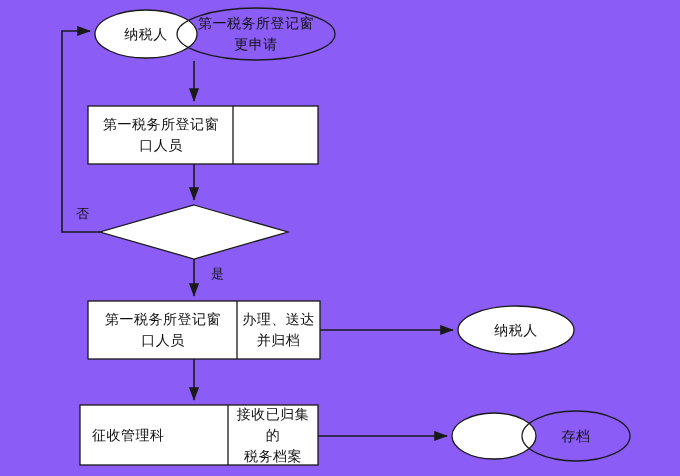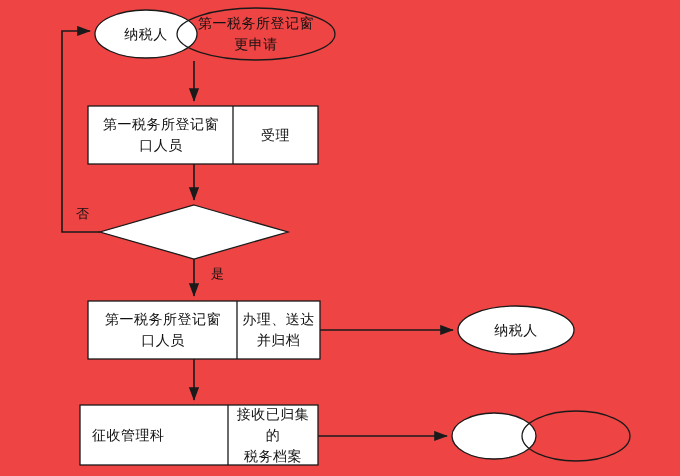--- a/index.html
+++ b/index.html
@@ -11,21 +11,21 @@
     width: 680px;
     height: 476px;
     font-family: "DejaVu Sans", "Liberation Sans", sans-serif;
     color: #000000;
     overflow: hidden;
   }
   #flowchart-root {
     position: relative;
     width: 680px;
     height: 476px;
-    background: #ef4444;
+    background: #8b5cf6;
   }
   #flow-svg {
     position: absolute;
     left: 0;
     top: 0;
     width: 680px;
     height: 476px;
   }
   .node-label {
     position: absolute;
@@ -101,35 +101,35 @@
   </svg>
 
   <div class="node-label" style="left:95px; top:20px; width:102px; height:28px;">纳税人</div>
 
   <div class="node-label" style="left:181px; top:12px; width:150px; height:44px;">第一税务所登记窗
 更申请</div>
 
   <div class="node-label" style="left:92px; top:108px; width:138px; height:54px;">第一税务所登记窗
 口人员</div>
 
-  <div class="node-label" style="left:235px; top:108px; width:81px; height:54px;">受理</div>
 
 
   <div class="node-label" style="left:92px; top:303px; width:142px; height:54px;">第一税务所登记窗
 口人员</div>
 
   <div class="node-label" style="left:239px; top:303px; width:79px; height:54px;">办理、送达
 并归档</div>
 
   <div class="node-label" style="left:465px; top:316px; width:102px; height:28px;">纳税人</div>
 
   <div class="node-label" style="left:230px; top:407px; width:86px; height:56px;">接收已归集的
 税务档案</div>
 
   <div class="node-label left-align" style="left:92px; top:407px; width:134px; height:56px;">征收管理科</div>
 
 
+  <div class="node-label" style="left:540px; top:423px; width:72px; height:26px;">存档</div>
 
   <div class="edge-label" style="left:76px; top:206px;">否</div>
 
   <div class="edge-label" style="left:211px; top:266px;">是</div>
 
 </div>
 
 </body></html>

